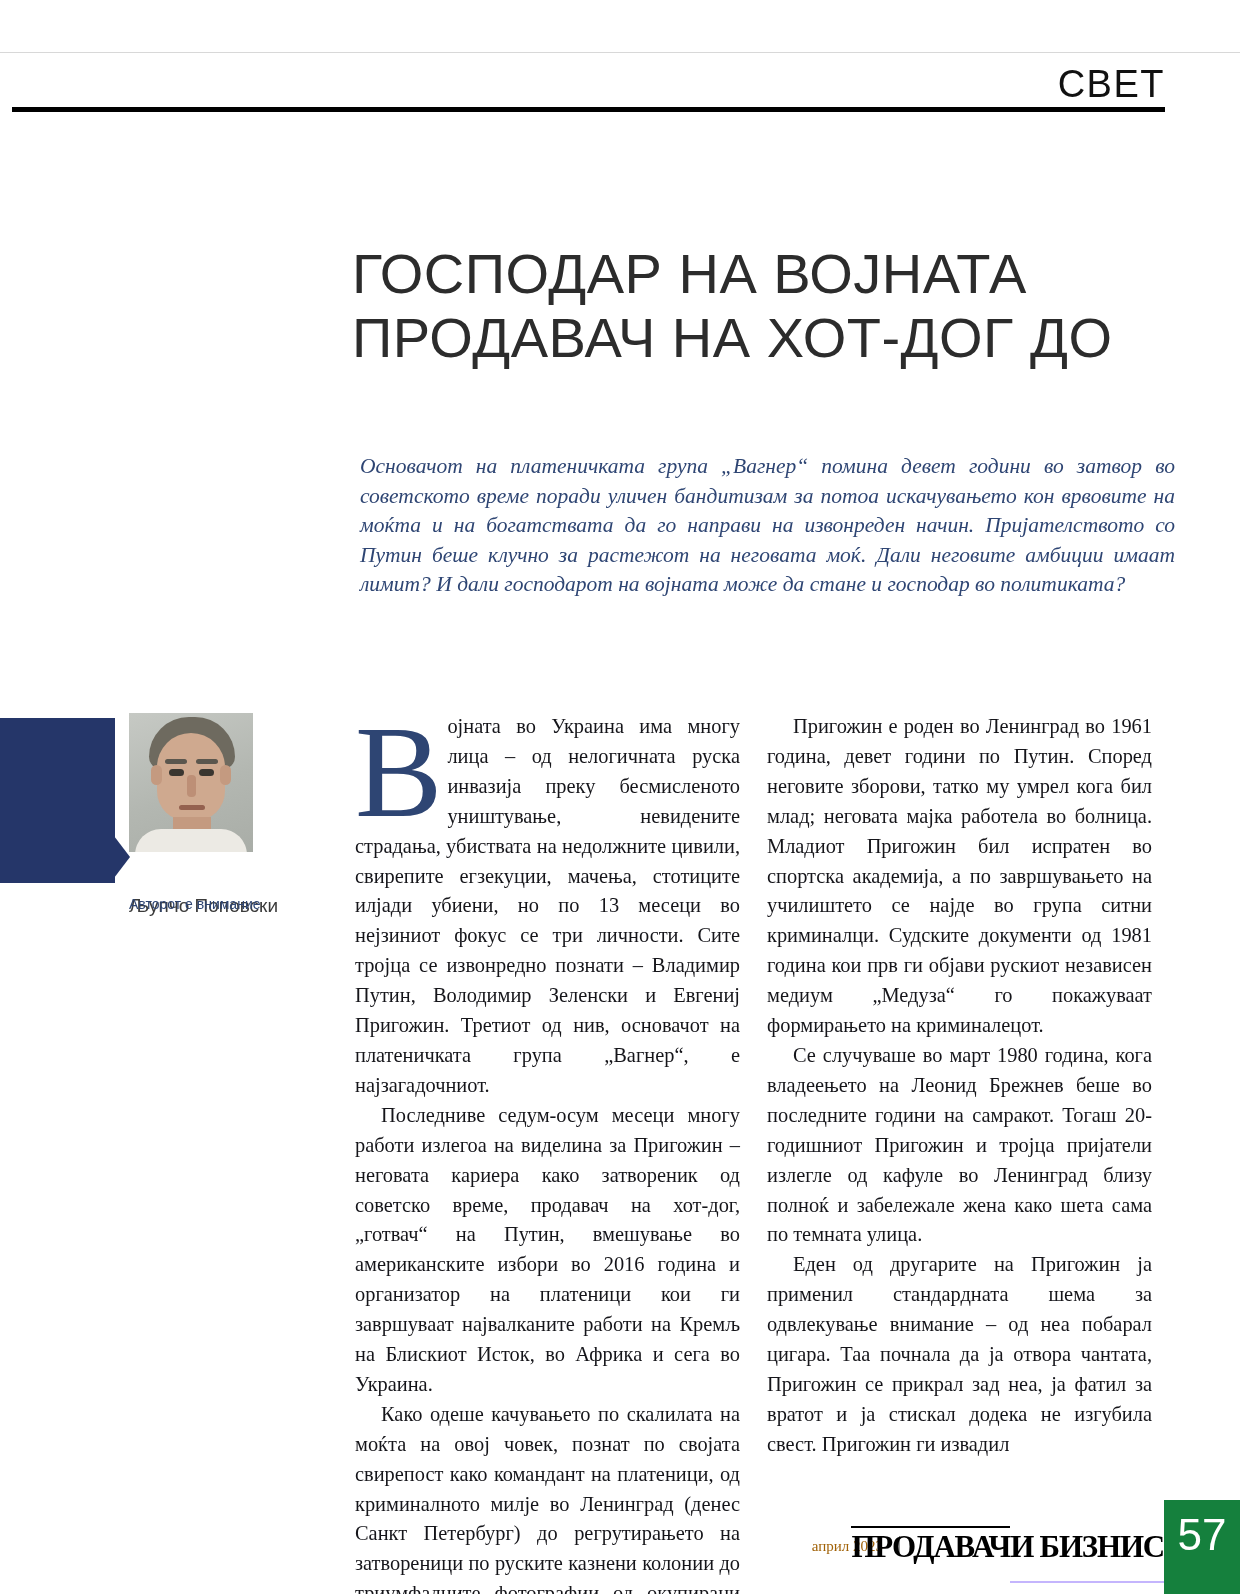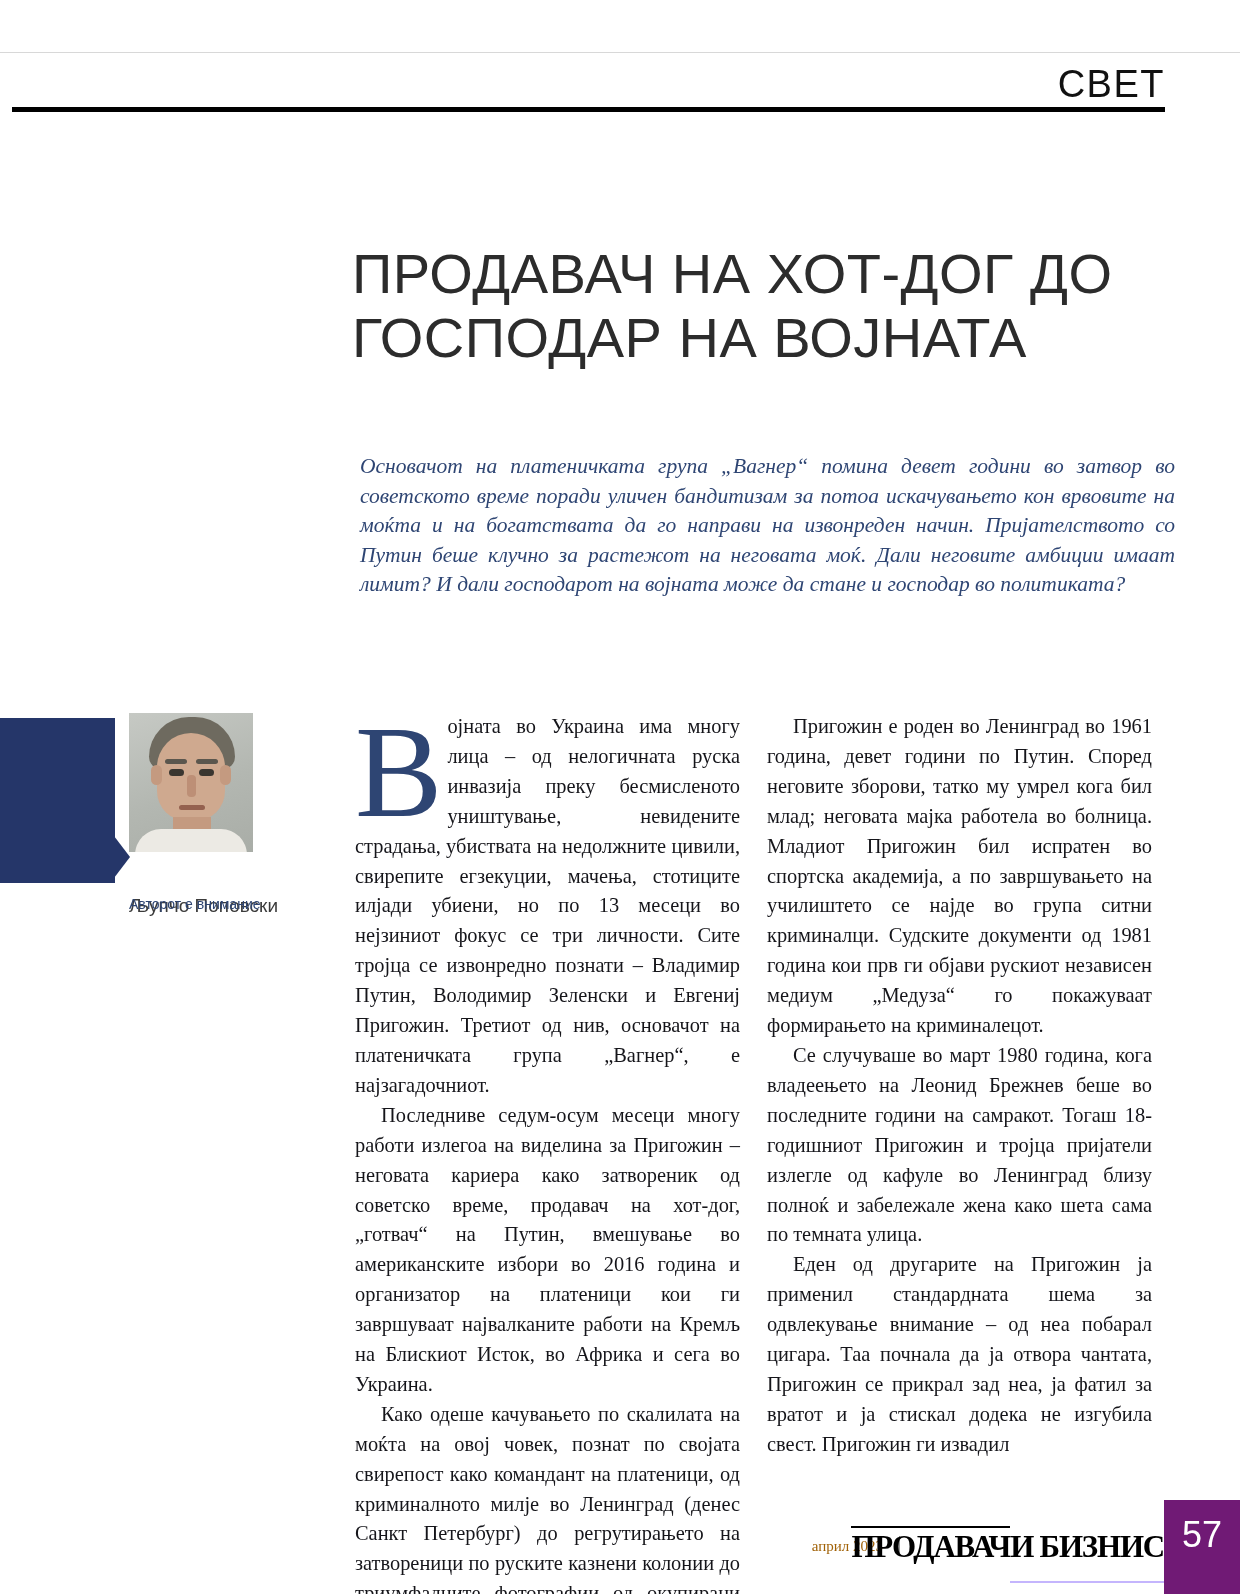--- a/index.html
+++ b/index.html
@@ -189,44 +189,44 @@
     color: #000000;
     white-space: nowrap;
     line-height: 34px;
   }
   .footer-logo .lg-a { border-top: 2px solid #000; padding-top: 1px; }
   .footer-logo .lg-b { border-bottom: 2px solid #c4b5fd; padding-bottom: 17px; }
   .page-badge {
     position: absolute;
     right: 0px; bottom: 0px;
     width: 76px; height: 94px;
-    background: #701a75;
+    background: #15803d;
     color: #ffffff;
     font-family: "Liberation Sans", sans-serif;
     font-weight: 300;
-    font-size: 36px;
+    font-size: 44px;
     display: flex;
     align-items: center;
     justify-content: center;
     padding-bottom: 24px;
     box-sizing: border-box;
   }
 </style>
 </head>
 <body>
 
 <div id="page-root">
 
   <div class="hairline-top"></div>
   <div class="section-kicker">СВЕТ</div>
   <div class="rule-heavy"></div>
 
   <h1 class="headline">
+    <span>ГОСПОДАР НА ВОЈНАТА</span>
     <span>ПРОДАВАЧ НА ХОТ-ДОГ ДО</span>
-    <span>ГОСПОДАР НА ВОЈНАТА</span>
   </h1>
 
   <div class="lead">Основачот на платеничката група „Вагнер“ поминa девет години во затвор во советското време поради уличен бандитизам за потоа искачувањето кон врвовите на моќта и на богатствата да го направи на извонреден начин. Пријателството со Путин беше клучно за растежот на неговата моќ. Дали неговите амбиции имаат лимит? И дали господарот на војната може да стане и господар во политиката?</div>
 
   <div class="author-banner">
     <div class="slab"></div>
     <div class="tip"></div>
   </div>
 
   <div class="author-photo">
@@ -251,21 +251,21 @@
   <div class="col" id="col-left">
     <p class="noindent">
       <span class="dropcap">В</span><span>ојната во Украина има многу лица – од нелогичната руска инвазија преку бесмисленото уништување, невидените страдања, убиствата на недолжните цивили, свирепите егзекуции, мачења, стотиците илјади убиени, но по 13 месеци во нејзиниот фокус се три личности. Сите тројца се извонредно познати – Владимир Путин, Володимир Зеленски и Евгениј Пригожин. Третиот од нив, основачот на платеничката група „Вагнер“, е најзагадочниот.</span>
     </p>
     <p><span>Последниве седум-осум месеци многу работи излегоа на виделина за Пригожин – неговата кариера како затвореник од советско време, продавач на хот-дог, „готвач“ на Путин, вмешување во американските избори во 2016 година и организатор на платеници кои ги завршуваат највалканите работи на Кремљ на Блискиот Исток, во Африка и сега во Украина.</span></p>
     <p><span>Како одеше качувањето по скалилата на моќта на овој човек, познат по својата свирепост како командант на платеници, од криминалното милје во Ленинград (денес Санкт Петербург) до регрутирањето на затвореници по руските казнени колонии до триумфалните фотографии од окупирани украински</span></p>
   </div>
 
   <div class="col" id="col-right">
     <p><span>Пригожин е роден во Ленинград во 1961 година, девет години по Путин. Според неговите зборови, татко му умрел кога бил млад; неговата мајка работела во болница. Младиот Пригожин бил испратен во спортска академија, а по завршувањето на училиштето се најде во група ситни криминалци. Судските документи од 1981 година кои прв ги објави рускиот независен медиум „Медуза“ го покажуваат формирањето на криминалецот.</span></p>
-    <p><span>Се случуваше во март 1980 година, кога владеењето на Леонид Брежнев беше во последните години на самракот. Тогаш 18-годишниот Пригожин и тројца пријатели излегле од кафуле во Ленинград близу полноќ и забележале жена како шета сама по темната улица.</span></p>
+    <p><span>Се случуваше во март 1980 година, кога владеењето на Леонид Брежнев беше во последните години на самракот. Тогаш 20-годишниот Пригожин и тројца пријатели излегле од кафуле во Ленинград близу полноќ и забележале жена како шета сама по темната улица.</span></p>
     <p><span>Еден од другарите на Пригожин ја применил стандардната шема за одвлекување внимание – од неа побарал цигара. Таа почнала да ја отвора чантата, Пригожин се прикрал зад неа, ја фатил за вратот и ја стискал додека не изгубила свест. Пригожин ги извадил</span></p>
   </div>
 
   <div class="footer-date">април 2023</div>
   <div class="footer-sep"></div>
   <div class="footer-logo"><span class="lg-a">ПРОДАВАЧ</span><span class="lg-b">И БИЗНИС</span></div>
   <div class="page-badge">57</div>
 
 </div>
 

